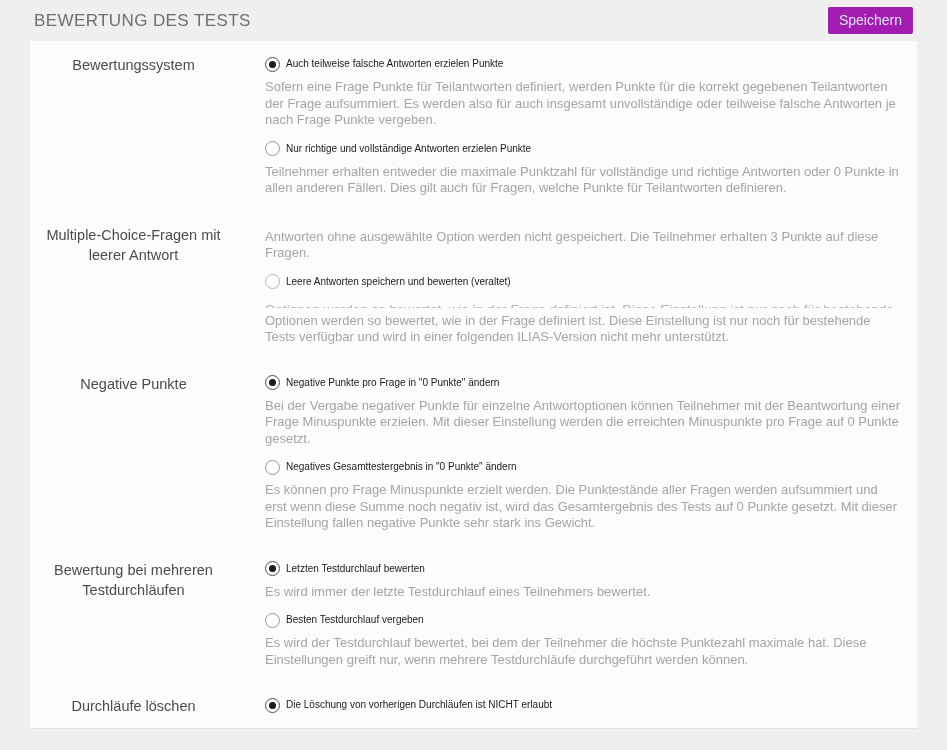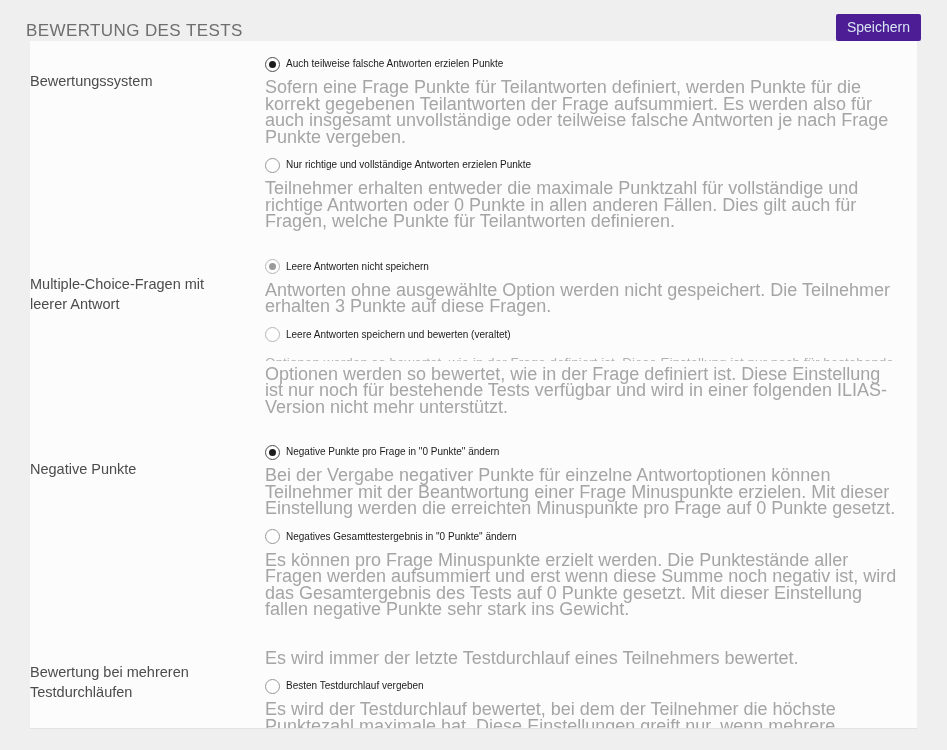--- a/index.html
+++ b/index.html
@@ -5,33 +5,33 @@
   * { box-sizing: border-box; margin: 0; padding: 0; }
   html, body { width: 947px; }
   body {
     width: 947px; height: 750px;
     background: #efefef;
     font-family: "Liberation Sans", "DejaVu Sans", sans-serif;
     overflow: hidden;
   }
   .page-header {
     height: 41px;
-    padding: 0 26px;
+    padding: 0 34px;
     display: flex;
-    align-items: flex-end;
+    align-items: center;
     justify-content: space-between;
   }
   .page-title {
     font-size: 17px;
     font-weight: 400;
     color: #6e6e6e;
     letter-spacing: 0.4px;
   }
   .save-btn {
-    background: #4c1d95;
+    background: #a21caf;
     color: #d9e6f2;
     border: none;
     font-family: "Liberation Sans", "DejaVu Sans", sans-serif;
     font-size: 14px;
     padding: 5px 11px 6px 11px;
     border-radius: 2px;
     cursor: pointer;
   }
   .panel {
     margin: 0 30px;
@@ -42,26 +42,25 @@
     padding: 13px 12px 0 0;
     overflow: hidden;
   }
   .form-row {
     display: flex;
     margin-bottom: 17px;
   }
   .row-label {
     width: 207px;
     flex: 0 0 207px;
-    text-align: left;
+    text-align: center;
     font-size: 14.5px;
     line-height: 20px;
     color: #4c4c4c;
     padding-top: 1px;
-    margin-top: 16px;
   }
   .row-content {
     flex: 1;
     margin-left: 28px;
     padding-right: 2px;
     max-width: 640px;
   }
   .option-line {
     display: flex;
     align-items: center;
@@ -89,21 +88,21 @@
   .radio.disabled { border-color: #b6b6b6; }
   .radio.disabled.selected .dot { background: #9a9a9a; }
   .option-label {
     font-size: 10px;
     line-height: 20px;
     color: #1b1b1b;
     margin-left: 6px;
     cursor: pointer;
   }
   .help-text {
-    font-size: 18px;
+    font-size: 13px;
     line-height: 16.5px;
     color: #a5a5a5;
     margin: 5px 0 10px 0;
   }
   .clip-artifact {
     height: 6px;
     overflow: hidden;
     margin-top: 10px;
   }
   .clip-artifact span {
@@ -138,26 +137,20 @@
               <span class="dot"></span>
             </span>
             <label class="option-label">Nur richtige und vollständige Antworten erzielen Punkte</label>
           </div>
           <div class="help-text">Teilnehmer erhalten entweder die maximale Punktzahl für vollständige und richtige Antworten oder 0 Punkte in allen anderen Fällen. Dies gilt auch für Fragen, welche Punkte für Teilantworten definieren.</div>
         </div>
       </div>
       <div class="form-row">
         <div class="row-label">Multiple-Choice-Fragen mit leerer Antwort</div>
         <div class="row-content">
-          <div class="option-line first">
-            <span class="radio selected disabled">
-              <span class="dot"></span>
-            </span>
-            <label class="option-label">Leere Antworten nicht speichern</label>
-          </div>
           <div class="help-text">Antworten ohne ausgewählte Option werden nicht gespeichert. Die Teilnehmer erhalten 3 Punkte auf diese Fragen.</div>
           <div class="option-line">
             <span class="radio unselected disabled">
               <span class="dot"></span>
             </span>
             <label class="option-label">Leere Antworten speichern und bewerten (veraltet)</label>
           </div>
           <div class="clip-artifact">
             <span>Optionen werden so bewertet, wie in der Frage definiert ist. Diese Einstellung ist nur noch für bestehende Tests verfügbar und wird in einer folgenden ILIAS-Version nicht mehr unterstützt.</span>
           </div>
@@ -179,20 +172,26 @@
               <span class="dot"></span>
             </span>
             <label class="option-label">Negatives Gesamttestergebnis in "0 Punkte" ändern</label>
           </div>
           <div class="help-text">Es können pro Frage Minuspunkte erzielt werden. Die Punktestände aller Fragen werden aufsummiert und erst wenn diese Summe noch negativ ist, wird das Gesamtergebnis des Tests auf 0 Punkte gesetzt. Mit dieser Einstellung fallen negative Punkte sehr stark ins Gewicht.</div>
         </div>
       </div>
       <div class="form-row">
         <div class="row-label">Bewertung bei mehreren Testdurchläufen</div>
         <div class="row-content">
+          <div class="option-line first">
+            <span class="radio selected">
+              <span class="dot"></span>
+            </span>
+            <label class="option-label">Letzten Testdurchlauf bewerten</label>
+          </div>
           <div class="help-text">Es wird immer der letzte Testdurchlauf eines Teilnehmers bewertet.</div>
           <div class="option-line">
             <span class="radio unselected">
               <span class="dot"></span>
             </span>
             <label class="option-label">Besten Testdurchlauf vergeben</label>
           </div>
           <div class="help-text">Es wird der Testdurchlauf bewertet, bei dem der Teilnehmer die höchste Punktezahl maximale hat. Diese Einstellungen greift nur, wenn mehrere Testdurchläufe durchgeführt werden können.</div>
         </div>
       </div>

